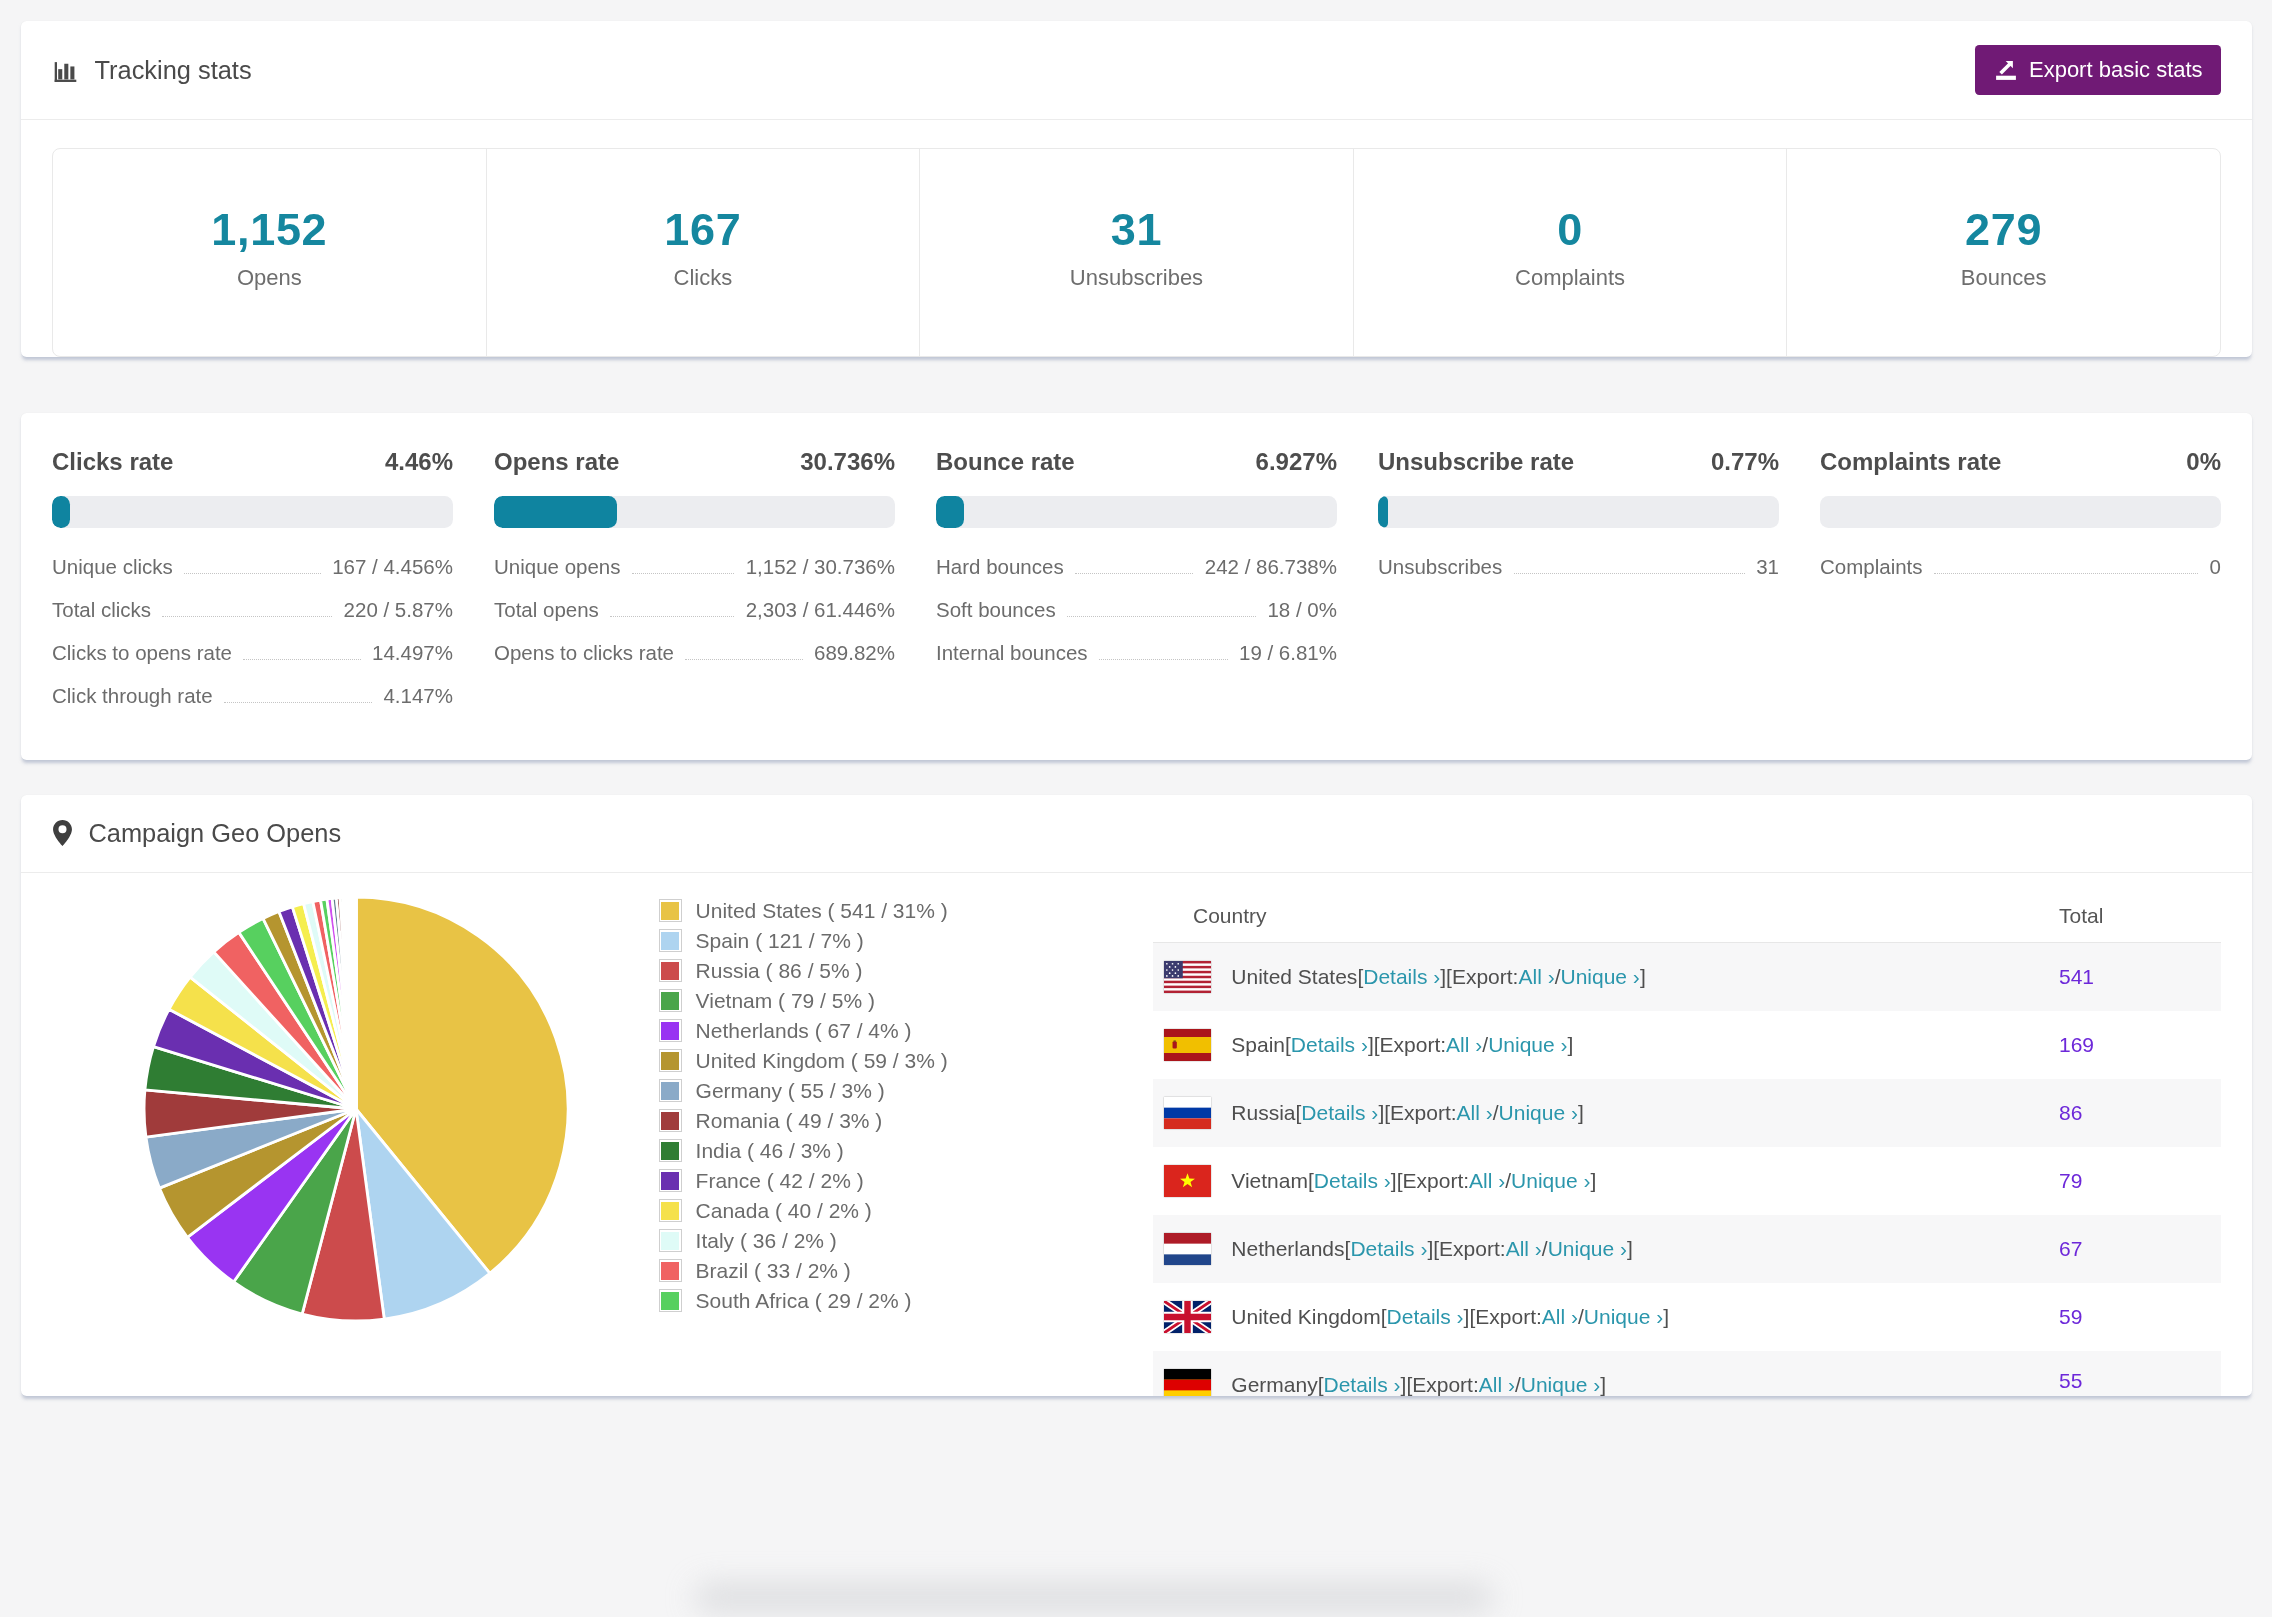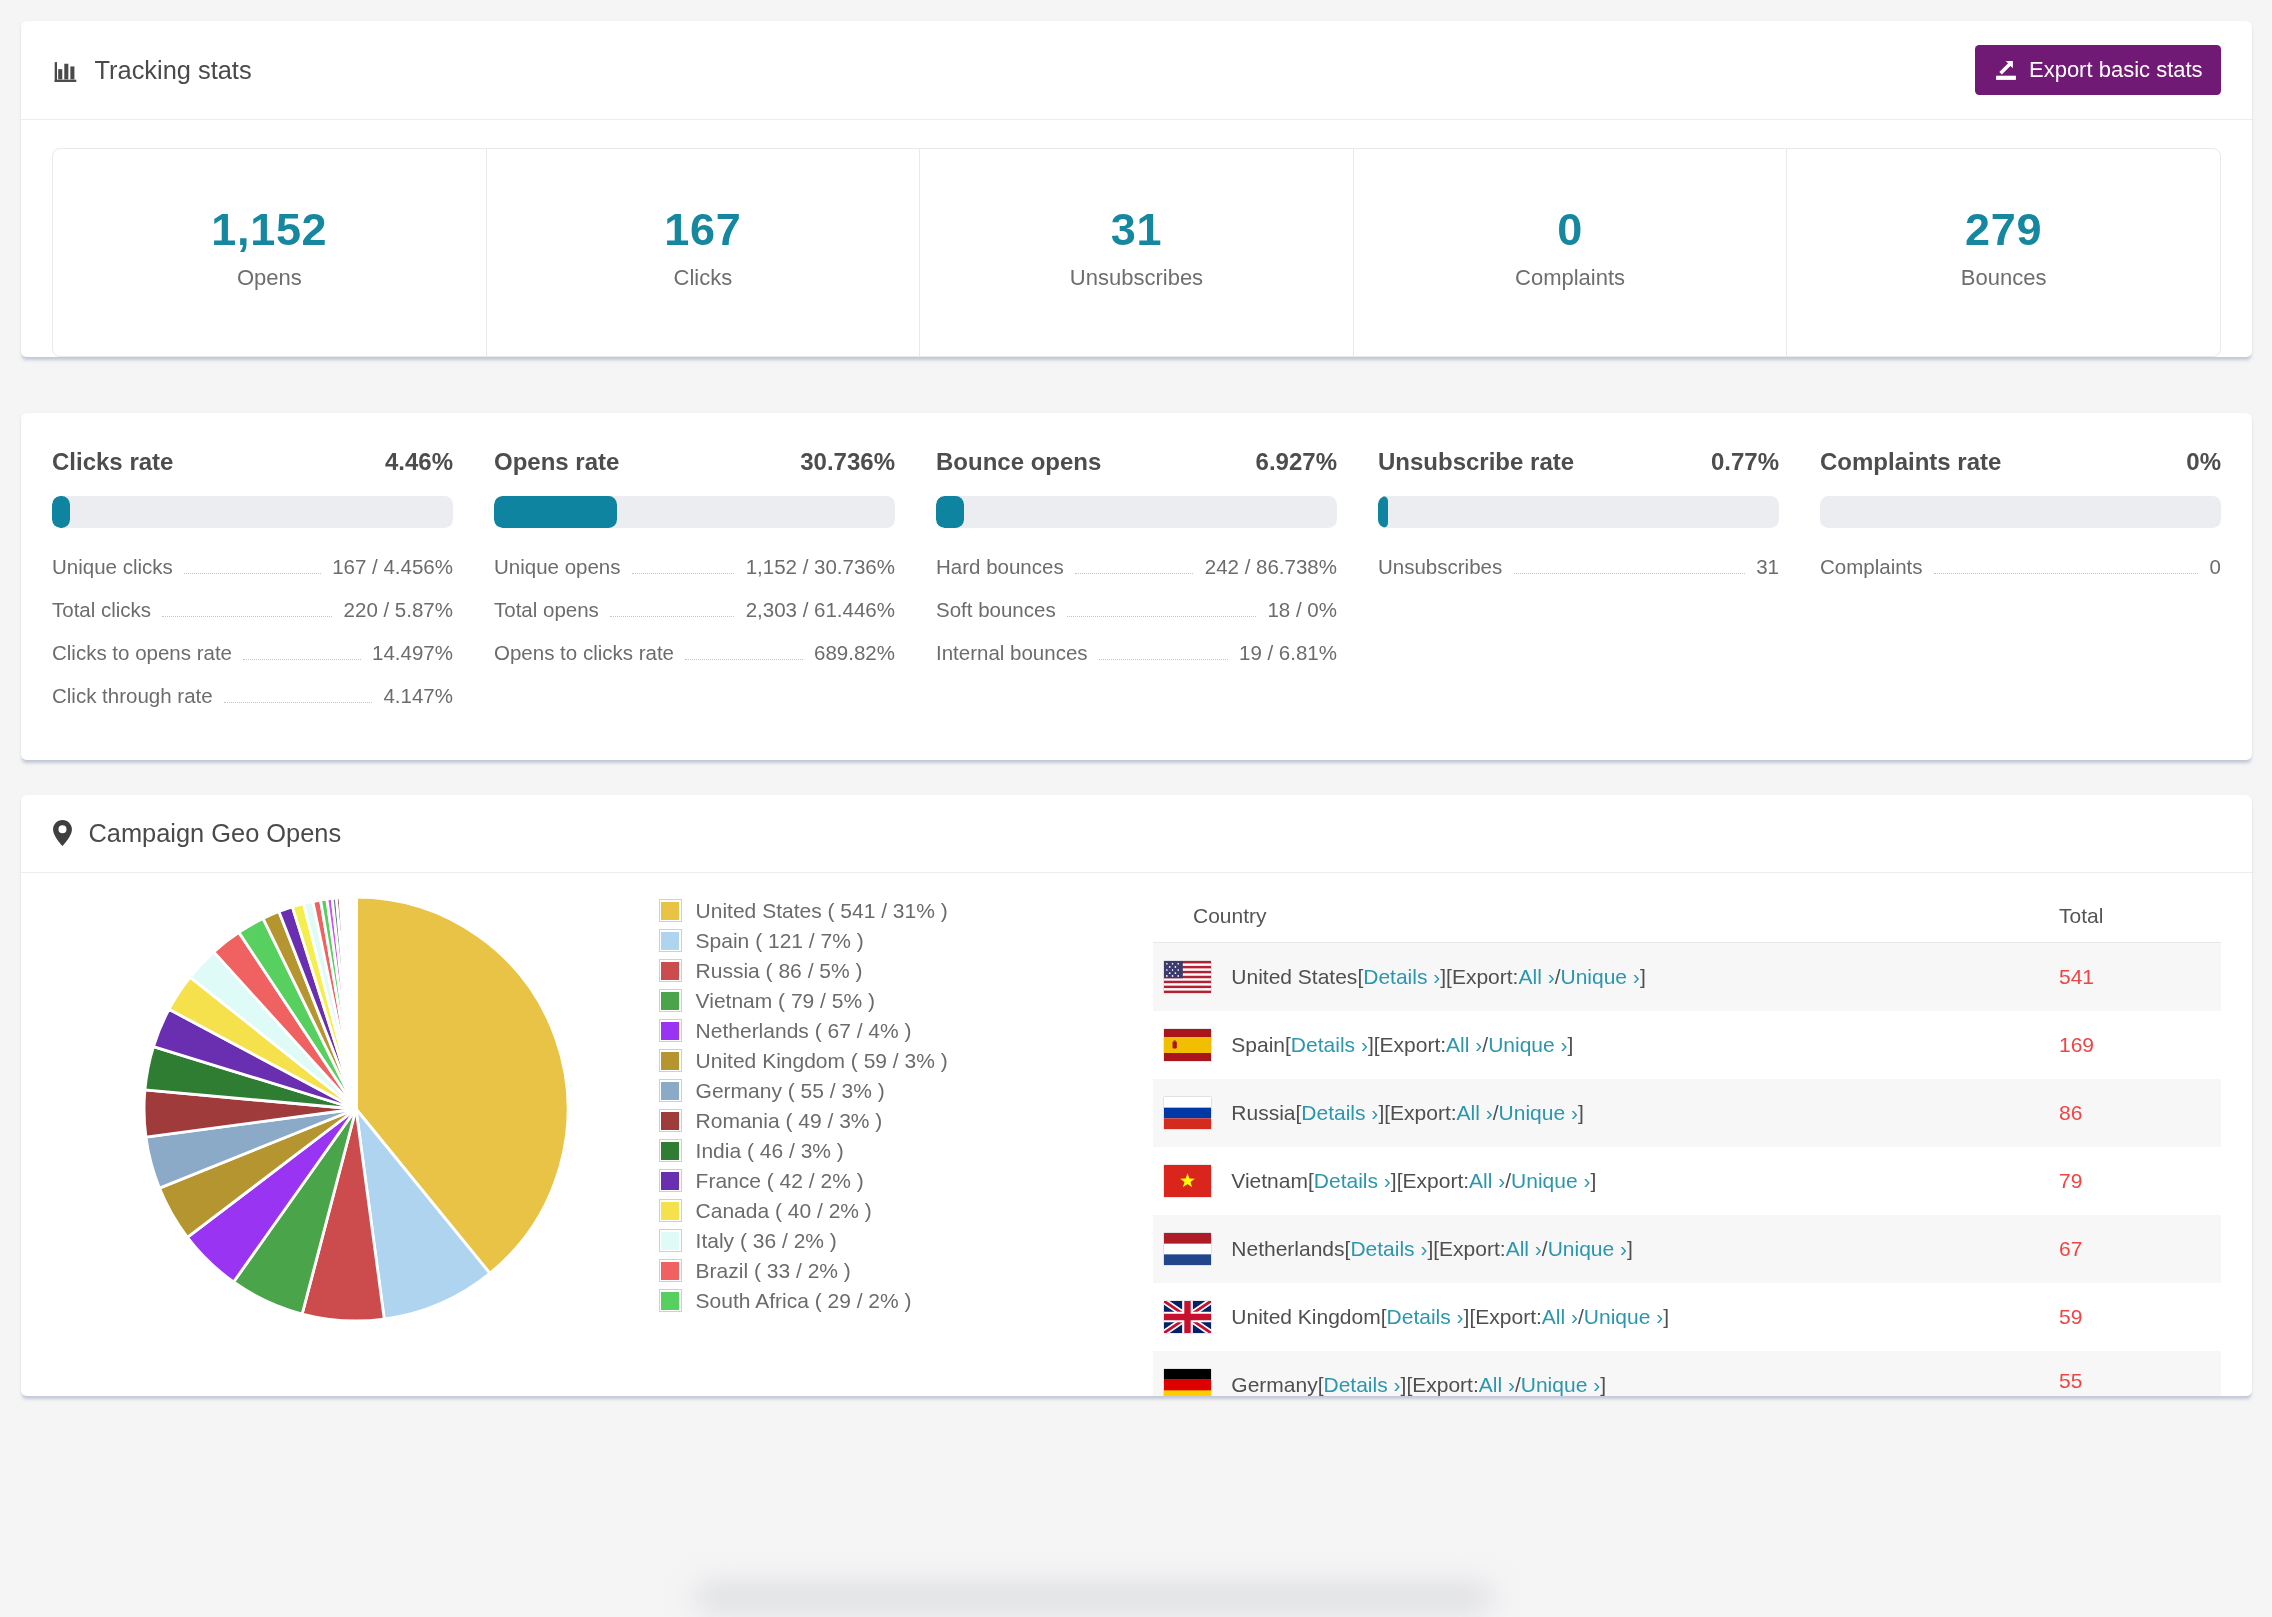--- a/index.html
+++ b/index.html
@@ -56,21 +56,21 @@
   .geo-table{flex:1;font-size:21px}
   .gt-head{display:flex;height:52px;align-items:center;color:#555;border-bottom:0.7px solid #e7e7e7}
   .gt-country{flex:1;padding-left:40px}
   .gt-total{width:162px}
   .gt-row{display:flex;align-items:center;height:68px}
   .gt-row.odd{background:#f7f7f8}
   .gt-row.partial{height:45px;overflow:hidden;align-items:flex-start}
   .gt-row.partial .gt-country-cell,
   .gt-row.partial .gt-total-cell{padding-top:17.6px}
   .gt-country-cell{flex:1;display:flex;align-items:center;padding-left:11.3px;white-space:nowrap}
-  .gt-total-cell{width:162px;color:#ef4444}
+  .gt-total-cell{width:162px;color:#6d28d9}
   .flag{width:47px;height:32px;margin-right:20px;flex:0 0 auto;box-shadow:0 0 1.4px rgba(0,0,0,.35)}
   .flag svg{display:block;width:100%;height:100%}
   .country-text{color:#4f4f4f}
   .bracket{color:#4f4f4f}
   .lnk{color:#2b96ac;text-decoration:none;cursor:pointer}
   .pie-svg{display:block}
   .bottom-shadow{
     position:absolute;left:695px;top:1585px;width:798px;height:25.4px;
     background:#c2c4c8;filter:blur(15.5px);opacity:.55;border-radius:14px;
   }
@@ -185,21 +185,21 @@
             </div>
             <div class="rate-row">
               <span class="rl">Opens to clicks rate</span>
               <span class="leader"></span>
               <span class="rv">689.82%</span>
             </div>
           </div>
         </div>
         <div class="rate-block">
           <div class="rate-head">
-            <span>Bounce opens</span>
+            <span>Bounce rate</span>
             <span>6.927%</span>
           </div>
           <div class="bar">
             <div class="bar-fill" style="width: 6.927%;"></div>
           </div>
           <div class="rate-rows">
             <div class="rate-row">
               <span class="rl">Hard bounces</span>
               <span class="leader"></span>
               <span class="rv">242 / 86.738%</span>

